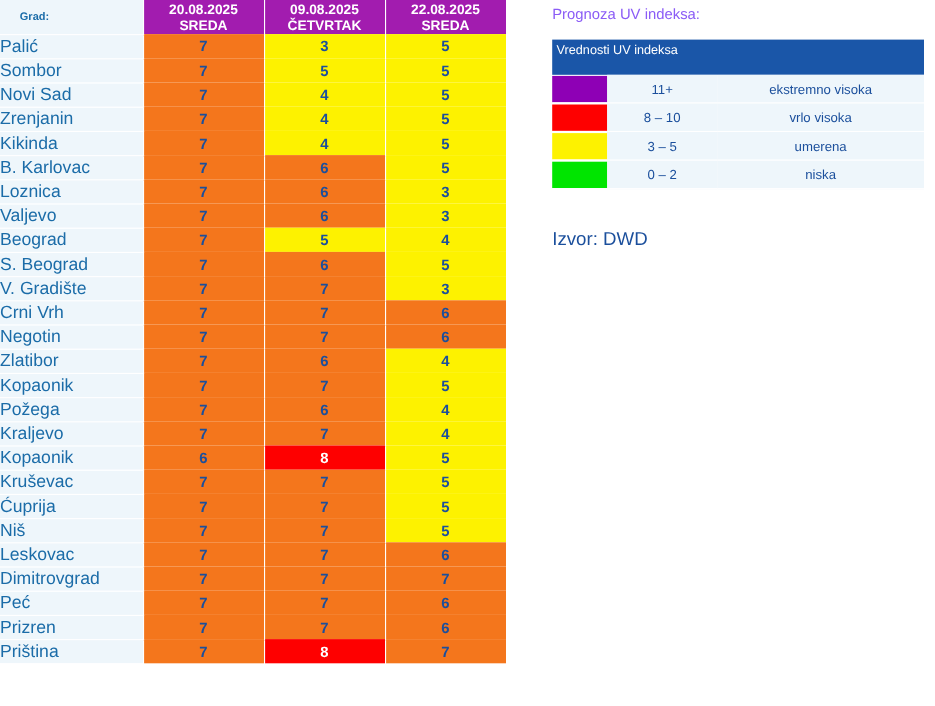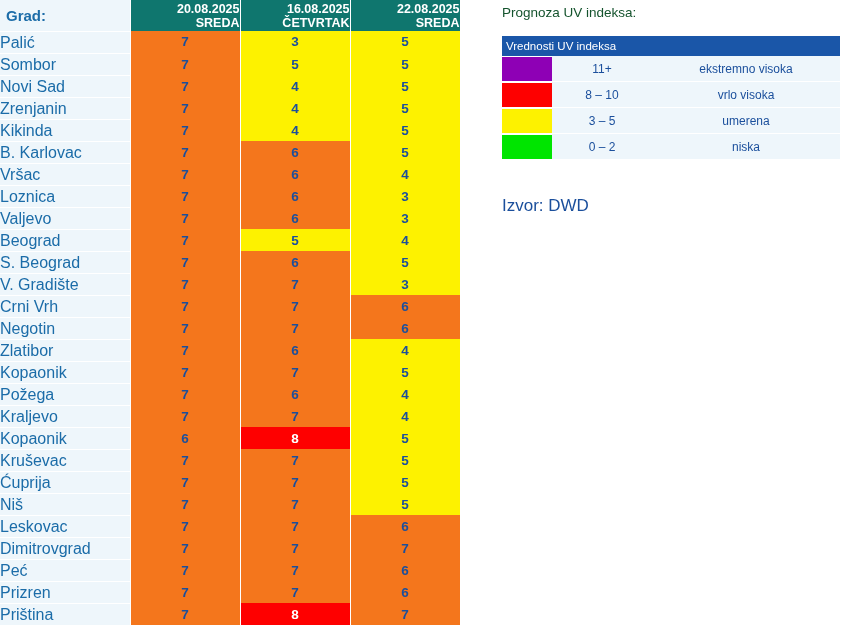--- a/index.html
+++ b/index.html
@@ -31,34 +31,34 @@
     table-layout: fixed;
   }
   .uv-table th, .uv-table td {
     padding: 0;
     margin: 0;
   }
   .uv-table col.c-city { width: 130px; }
   .uv-table col.c-day  { width: 110px; }
 
   .hdr {
-    background: #0f766e;
+    background: #a21caf;
     color: #ffffff;
     font-weight: bold;
     font-size: 12.5px;
-    text-align: right;
+    text-align: center;
     height: 31px;
     line-height: 14px;
     vertical-align: middle;
     border-right: 1px solid #ffffff;
   }
   .hdr.city {
     text-align: left;
-    padding-left: 6px;
-    font-size: 15px;
+    padding-left: 18px;
+    font-size: 10px;
   }
   .hdr .d1 { display: block; }
   .hdr .d2 { display: block; }
 
   .city {
     background: #eef6fb;
     color: #1b6ca8;
     font-size: 16px;
     text-align: left;
     padding-left: 6px;
@@ -84,38 +84,38 @@
 
   
   .legend-wrap {
     position: absolute;
     left: 502px;
     top: 0;
     width: 340px;
   }
   .legend-title {
     font-size: 13.5px;
-    color: #14532d;
+    color: #8b5cf6;
     margin: 5px 0 16px 0;
   }
   .legend-table {
     border-collapse: collapse;
     table-layout: fixed;
     width: 338px;
   }
   .legend-table col.l-swatch { width: 50px; }
   .legend-table col.l-range  { width: 100px; }
   .legend-table col.l-desc   { width: 188px; }
 
   .legend-hdr {
     background: #1a56a8;
     color: #ffffff;
     font-size: 11.5px;
     text-align: left;
-    padding: 2px 0 2px 4px;
+    padding: 2px 0 14px 4px;
     font-weight: normal;
     height: 16px;
   }
   .legend-table td {
     padding: 0;
     height: 25px;
     border-bottom: 1px solid #ffffff;
   }
   .swatch-cell { padding: 0; }
   .swatch {
@@ -148,21 +148,21 @@
         <col class="c-day">
     </colgroup>
     <thead>
       <tr>
         <th class="hdr city">Grad:</th>
         <th class="hdr">
           <span class="d1">20.08.2025</span>
           <span class="d2">SREDA</span>
         </th>
         <th class="hdr">
-          <span class="d1">16.08.2025</span>
+          <span class="d1">09.08.2025</span>
           <span class="d2">ČETVRTAK</span>
         </th>
         <th class="hdr">
           <span class="d1">22.08.2025</span>
           <span class="d2">SREDA</span>
         </th>
       </tr>
     </thead>
     <tbody>
         <tr>
@@ -193,26 +193,20 @@
           <td class="city">Kikinda</td>
           <td class="val lvl-visoka">7</td>
           <td class="val lvl-umerena">4</td>
           <td class="val lvl-umerena">5</td>
         </tr>
         <tr>
           <td class="city">B. Karlovac</td>
           <td class="val lvl-visoka">7</td>
           <td class="val lvl-visoka">6</td>
           <td class="val lvl-umerena">5</td>
-        </tr>
-        <tr>
-          <td class="city">Vršac</td>
-          <td class="val lvl-visoka">7</td>
-          <td class="val lvl-visoka">6</td>
-          <td class="val lvl-umerena">4</td>
         </tr>
         <tr>
           <td class="city">Loznica</td>
           <td class="val lvl-visoka">7</td>
           <td class="val lvl-visoka">6</td>
           <td class="val lvl-umerena">3</td>
         </tr>
         <tr>
           <td class="city">Valjevo</td>
           <td class="val lvl-visoka">7</td>

